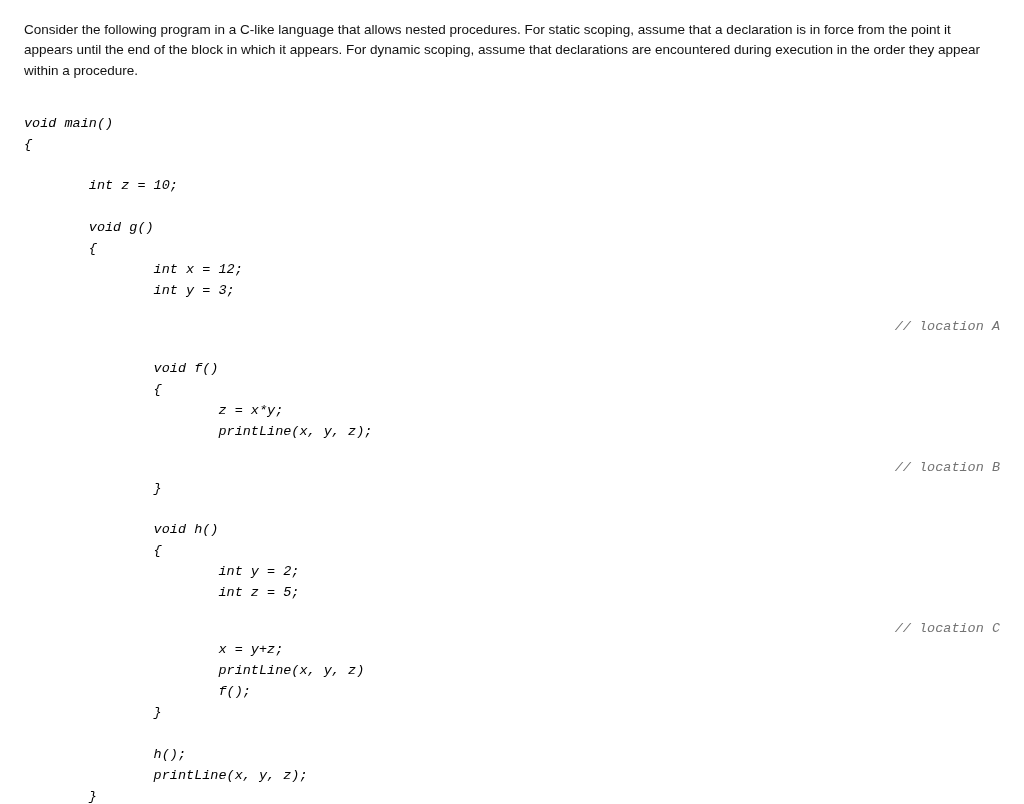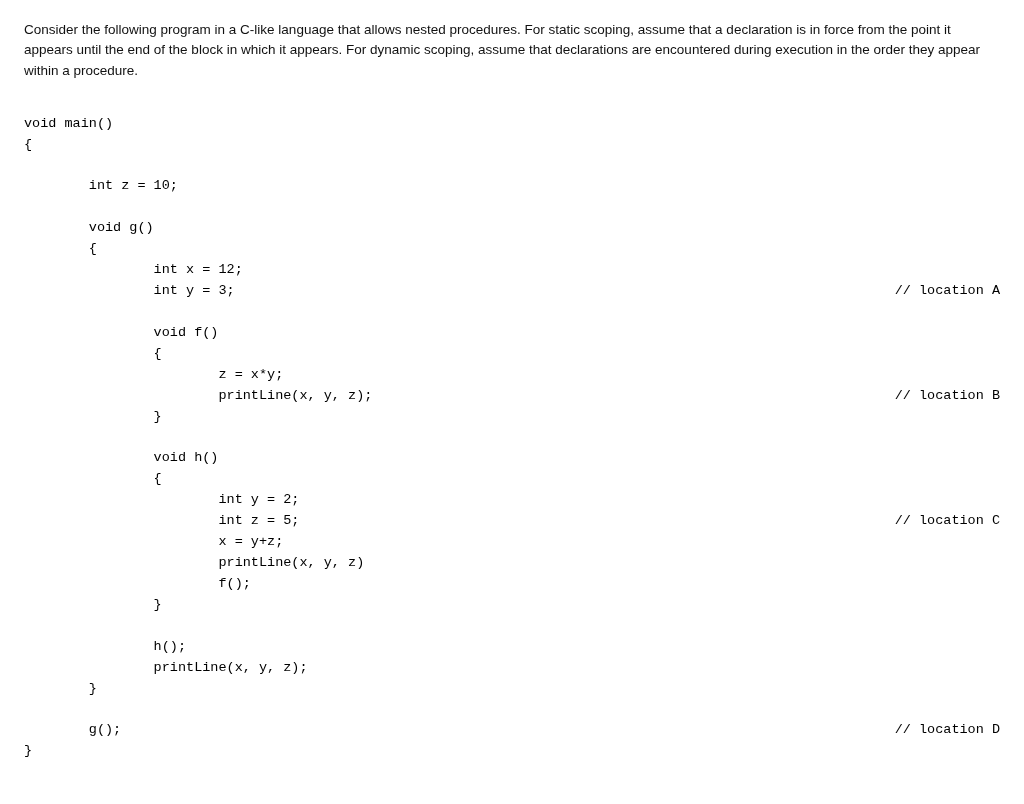--- a/index.html
+++ b/index.html
@@ -29,29 +29,31 @@
       font-family: 'Courier New', Courier, monospace;
       font-size: 13.5px;
       line-height: 1.55;
       white-space: pre;
       color: #000000;
     }
 
     .code-line {
       display: flex;
       align-items: flex-start;
+      font-style: italic;
     }
 
     .code-text {
       flex: 0 0 auto;
     }
 
     .comment {
-      color: #000000;
+      color: #737373;
       margin-left: 8px;
+      margin-top: 36px;
     }
 
     .spacer {
       flex: 1;
     }
   </style>
 </head>
 <body>
 
 <p class="description">Consider the following program in a C-like language that allows nested procedures. For static scoping, assume that a declaration is in force from the point it appears until the end of the block in which it appears. For dynamic scoping, assume that declarations are encountered during execution in the order they appear within a procedure.</p>

